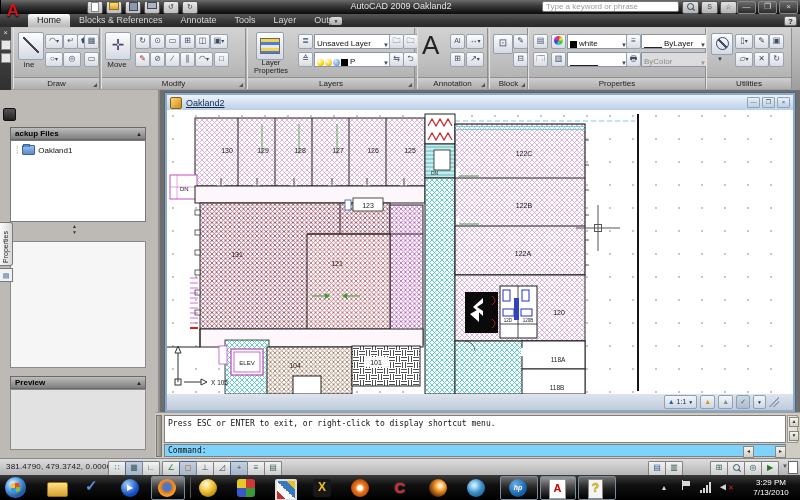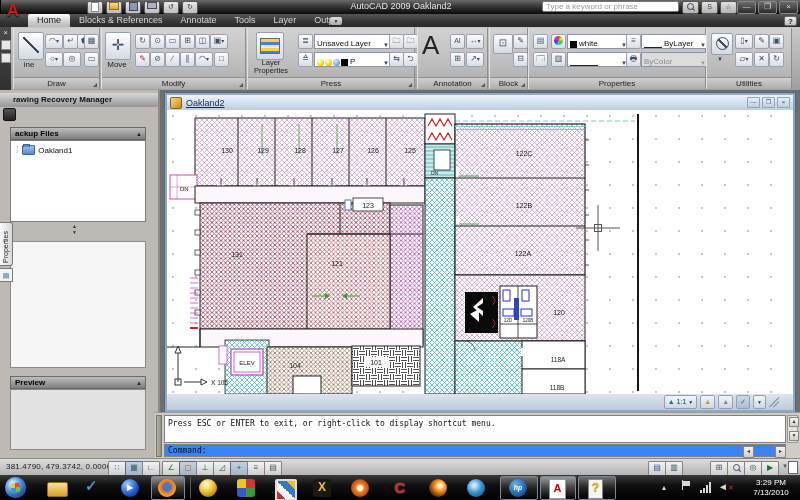--- a/index.html
+++ b/index.html
@@ -93,21 +93,21 @@
     font-size:7px;line-height:10px;color:#234;padding:0 3px;display:flex;align-items:center;gap:2px;}
   .atri{color:#2a62a8;font-size:7px;}
   
   #cmdwin{left:155px;top:412px;width:645px;height:46px;background:#cfccc4;border-top:1px solid #9a9a9a;}
   #cmdgrip{left:1px;top:2px;width:6px;height:42px;background:linear-gradient(90deg,#b8b5ad,#8f8c84);border:1px solid #7a776f;}
   #cmdhist{left:9px;top:2px;width:622px;height:28px;background:#fff;border:1px solid #808080;
     font-family:"DejaVu Sans Mono",monospace;font-size:8px;color:#111;padding:2px 3px;line-height:11px;}
   #cmdvs{left:632px;top:2px;width:11px;height:28px;background:#e4e1da;border:1px solid #9a978f;}
   .sarr{position:absolute;left:1px;width:8px;height:8px;background:linear-gradient(#f6f4ef,#d2cfc7);
     border:1px solid #8a8780;font-size:5px;line-height:7px;text-align:center;color:#333;}
-  #cmdin{left:9px;top:31px;width:622px;height:13px;background:#3b82f6;border:1px solid #808080;
+  #cmdin{left:9px;top:31px;width:622px;height:13px;background:#7dd3fc;border:1px solid #808080;
     font-family:"DejaVu Sans Mono",monospace;font-size:8px;color:#111;line-height:12px;padding-left:3px;}
   .harr{position:absolute;top:33px;width:9px;height:10px;background:linear-gradient(#f6f4ef,#d2cfc7);
     border:1px solid #8a8780;font-size:5px;line-height:9px;text-align:center;color:#333;}
   
   #statusbar{left:0;top:458px;width:800px;height:17px;background:linear-gradient(#dcdcdc,#b4b4b4);border-top:1px solid #8a8a8a;}
   #coords{left:6px;top:3px;font-size:8px;color:#1a1a1a;letter-spacing:.2px;}
   .stb{position:absolute;top:2px;width:16px;height:13px;background:linear-gradient(#f3f3f3,#cecece);
     border:1px solid #828282;border-radius:1px;font-size:8px;line-height:12px;text-align:center;color:#355;}
   .stb.on{background:linear-gradient(#c4d0e0,#a3b4ca);border-color:#56688a;}
   #cleanscr{right:2px;top:2px;width:10px;height:13px;background:#fff;border:1px solid #666;}
@@ -227,21 +227,21 @@
   <div class="combo" style="left:66px;top:24px;width:72px;">
     <span class="dot" style="background:radial-gradient(circle at 35% 30%,#fff,#ffd800 60%,#b89000);"></span>
     <span class="dot" style="background:radial-gradient(circle at 35% 30%,#ffe,#ffcc22 60%,#aa8800);"></span>
     <span class="dot" style="background:radial-gradient(circle at 35% 30%,#cfe4ff,#7fb0e0 60%,#3a6aa0);"></span>
     <span class="lswatch" style="background:#000;"></span>
     <span>P</span>
     <span class="carr">▼</span>
   </div>
   <div class="ib" style="left:141px;top:24px;">⇆</div>
   <div class="ib" style="left:155px;top:24px;">⮌</div>
-  <div class="plab">Press</div>
+  <div class="plab">Layers</div>
   <div class="pcorn"></div>
 </div>
 
 <div class="abs rpanel" style="left:417px;width:71px;">
   <div class="abs" style="left:4px;top:2px;font-size:26px;color:#222;font-weight:normal;">A</div>
   <div class="ib" style="left:32px;top:6px;font-size:7px;">AI</div>
   <div class="ib" style="left:32px;top:24px;">⊞</div>
   <div class="ib b2" style="left:48px;top:6px;">↔<span class="carr">▾</span></div>
   <div class="ib b2" style="left:48px;top:24px;">↗<span class="carr">▾</span></div>
   <div class="plab">Annotation</div>
@@ -298,21 +298,20 @@
   <div class="ib" style="left:47px;top:6px;">✎</div>
   <div class="ib" style="left:47px;top:24px;">✕</div>
   <div class="ib" style="left:62px;top:6px;">▣</div>
   <div class="ib" style="left:62px;top:24px;">↻</div>
   <div class="plab">Utilities</div>
 </div>
 
 <div class="abs" id="mdibg"></div>
 
 <div class="abs" id="palette">
-  <div class="abs" id="paltitle">rawing Recovery Manager</div>
   <div class="abs" id="palbtn"></div>
   <div class="abs sechdr" style="top:37px;">
     <span>ackup Files</span>
     <span class="ar">▲</span>
   </div>
   <div class="abs" id="treebox">
     <div class="titem">
       <span style="color:#888;font-size:7px;">┊</span>
       <span class="fold"></span>
       <span>Oakland1</span>

